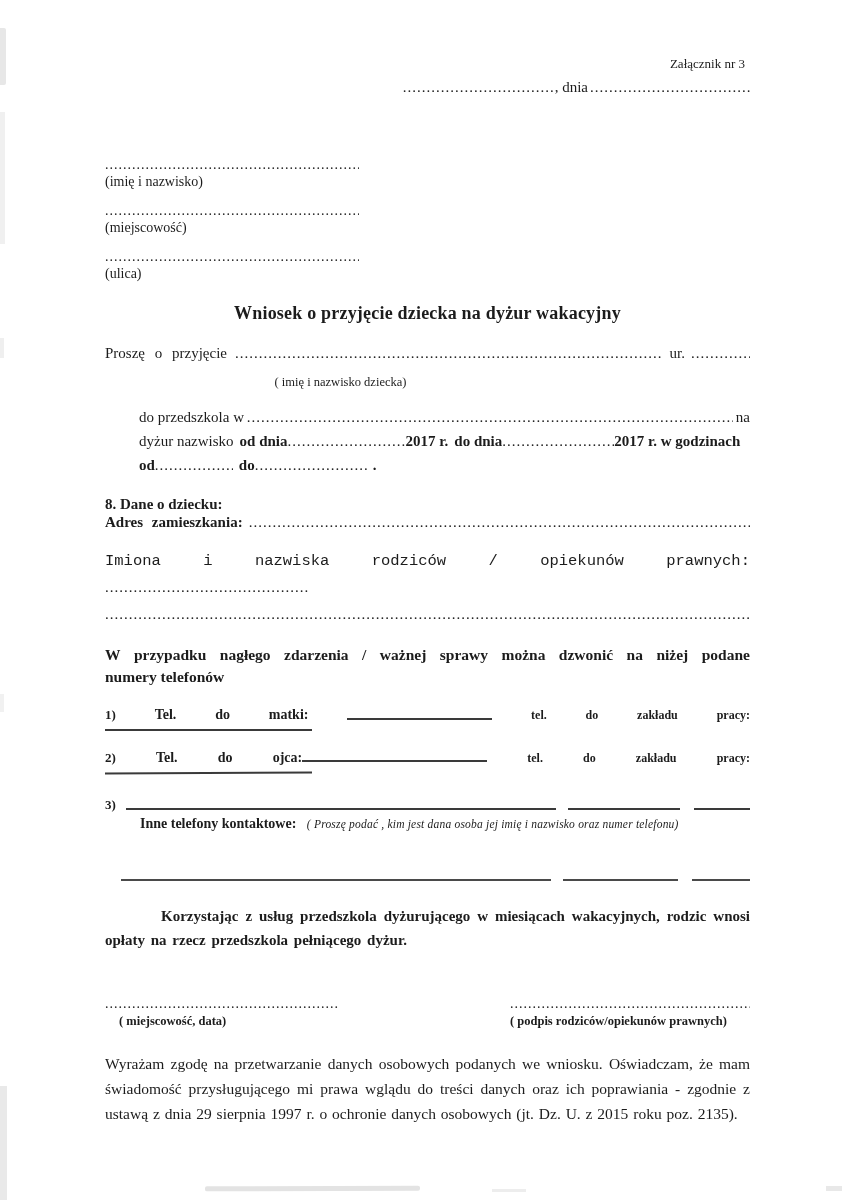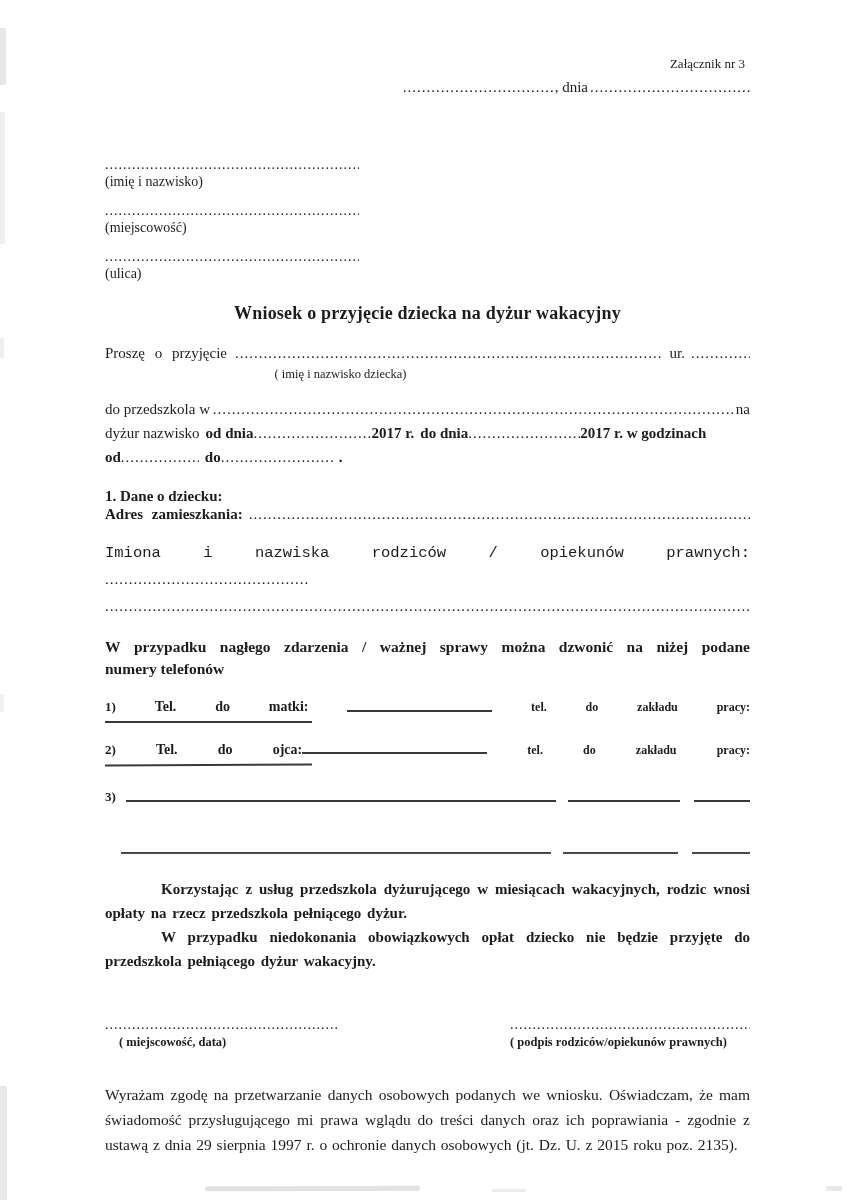--- a/index.html
+++ b/index.html
@@ -32,27 +32,27 @@
   .field { width:254px; margin-bottom:13px; font-size:14px; }
   .field .leader { display:block; }
   .field .cap { display:block; text-align:left; font-size:14px; margin-top:1px; }
 
   
   .title { margin-top:21px; text-align:center; font-weight:bold; font-size:18px; letter-spacing:.2px; }
 
   
   .request { margin-top:21px; font-size:15px; }
   .request .pre { word-spacing:6px; white-space:nowrap; margin-right:8px; }
-  .request .ur { margin:0 6px 4px 6px; }
+  .request .ur { margin:0 6px 12px 6px; }
   .request .tail { width:152px; }
   .request-cap { font-size:12.5px; margin:1px 0 0 118px; width:235px; text-align:center; }
 
   
   .admission { margin-top:15px; font-size:15px; line-height:24px; }
-  .admission .flexrow { line-height:24px; }
+  .admission .flexrow { line-height:24px;margin-left:34px; }
   .gap6 { display:inline-block; width:6px; }
   .lead105 { width:118px; } .lead100 { width:112px; }
   .lead75 { width:78px; } .lead110 { width:112px; }
   .nw { white-space:nowrap; }
 
   
   .sec1-head { margin-top:19px; font-size:15px; font-weight:bold; }
   .addr { margin-top:1px; font-size:15px; }
   .addr .lbl { word-spacing:5px; margin-right:6px; white-space:nowrap;font-weight:bold; }
 
@@ -95,21 +95,21 @@
   
   .sigs { margin-top:44px; display:flex; justify-content:space-between; align-items:flex-start; }
   .sig { font-size:14px; }
   .sig .leader { display:block; }
   .sig-left { width:233px; }
   .sig-right { width:240px; }
   .sig .cap { display:block; font-size:12.5px; font-weight:bold; margin-top:2px; }
   .sig-left .cap { padding-left:14px; }
 
   
-  .consent { margin-top:32px; font-size:15.5px; line-height:25px; text-align:justify; word-spacing:1px; }
+  .consent { margin-top:22px; font-size:15.5px; line-height:25px; text-align:justify; word-spacing:1px; }
 
   
   .art { position:absolute; background:#ececec; }
   .art1 { left:0; top:28px;  width:6px; height:57px;  background:#e7e7e7; border-radius:0 2px 2px 0; }
   .art2 { left:0; top:112px; width:5px; height:132px; background:#f0f0f0; }
   .art3 { left:0; top:338px; width:4px; height:20px;  background:#efefef; }
   .art4 { left:0; top:694px; width:4px; height:18px;  background:#f1f1f1; }
   .art5 { left:0; top:1086px; width:7px; height:114px; background:#e9e9e9; }
   .art6 { left:205px; top:1186px; width:215px; height:5px; background:#e3e3e3; transform:rotate(-.2deg); border-radius:2px; }
   .art7 { left:492px; top:1189px; width:34px; height:3px; background:#ededed; }
@@ -188,21 +188,21 @@
         <span class="b nw">od</span>
         <span class="leader lead75">........................................................................................................................................................................................................................................</span>
         <span class="gap6"></span>
         <span class="b nw">do</span>
         <span class="leader lead110">........................................................................................................................................................................................................................................</span>
         <span class="gap6"></span>
         <span class="b nw">.</span>
       </div>
     </div>
 
-    <div class="sec1-head">1. Dane o dziecku:</div>
+    <div class="sec1-head">8. Dane o dziecku:</div>
     <div class="addr flexrow">
       <span class="lbl">Adres zamieszkania:</span>
       <span class="leader grow">........................................................................................................................................................................................................................................</span>
     </div>
 
     <div class="parents flexrow just">
       <span>Imiona</span>
       <span>i</span>
       <span>nazwiska</span>
       <span>rodziców</span>
@@ -257,30 +257,34 @@
       <span class="sm">pracy:</span>
     </div>
     <div class="rule under2"></div>
 
     <div class="row3 flexrow">
       <span class="num">3)</span>
       <span class="rule r3-a"></span>
       <span class="rule r3-b"></span>
       <span class="rule r3-c"></span>
     </div>
+    <div class="row3-label">
+      <span class="b">Inne telefony kontaktowe:</span>
+      <span>&nbsp;</span>
+      <i>( Proszę podać , kim jest dana osoba jej imię i nazwisko oraz numer telefonu)</i>
+    </div>
 
     <div class="separator">
       <span class="sep-a"></span>
       <span class="sep-b"></span>
       <span class="sep-c"></span>
     </div>
 
     <div class="fees">
       <p>Korzystając z usług przedszkola dyżurującego w miesiącach wakacyjnych, rodzic wnosi opłaty  na rzecz przedszkola pełniącego dyżur.</p>
-      <p>W przypadku niedokonania obowiązkowych opłat dziecko nie będzie przyjęte do przedszkola pełniącego dyżur wakacyjny.</p>
     </div>
 
     <div class="sigs">
       <div class="sig sig-left">
         <span class="leader">........................................................................................................................................................................................................................................</span>
         <span class="cap">( miejscowość, data)</span>
       </div>
       <div class="sig sig-right">
         <span class="leader">........................................................................................................................................................................................................................................</span>
         <span class="cap">( podpis rodziców/opiekunów prawnych)</span>

